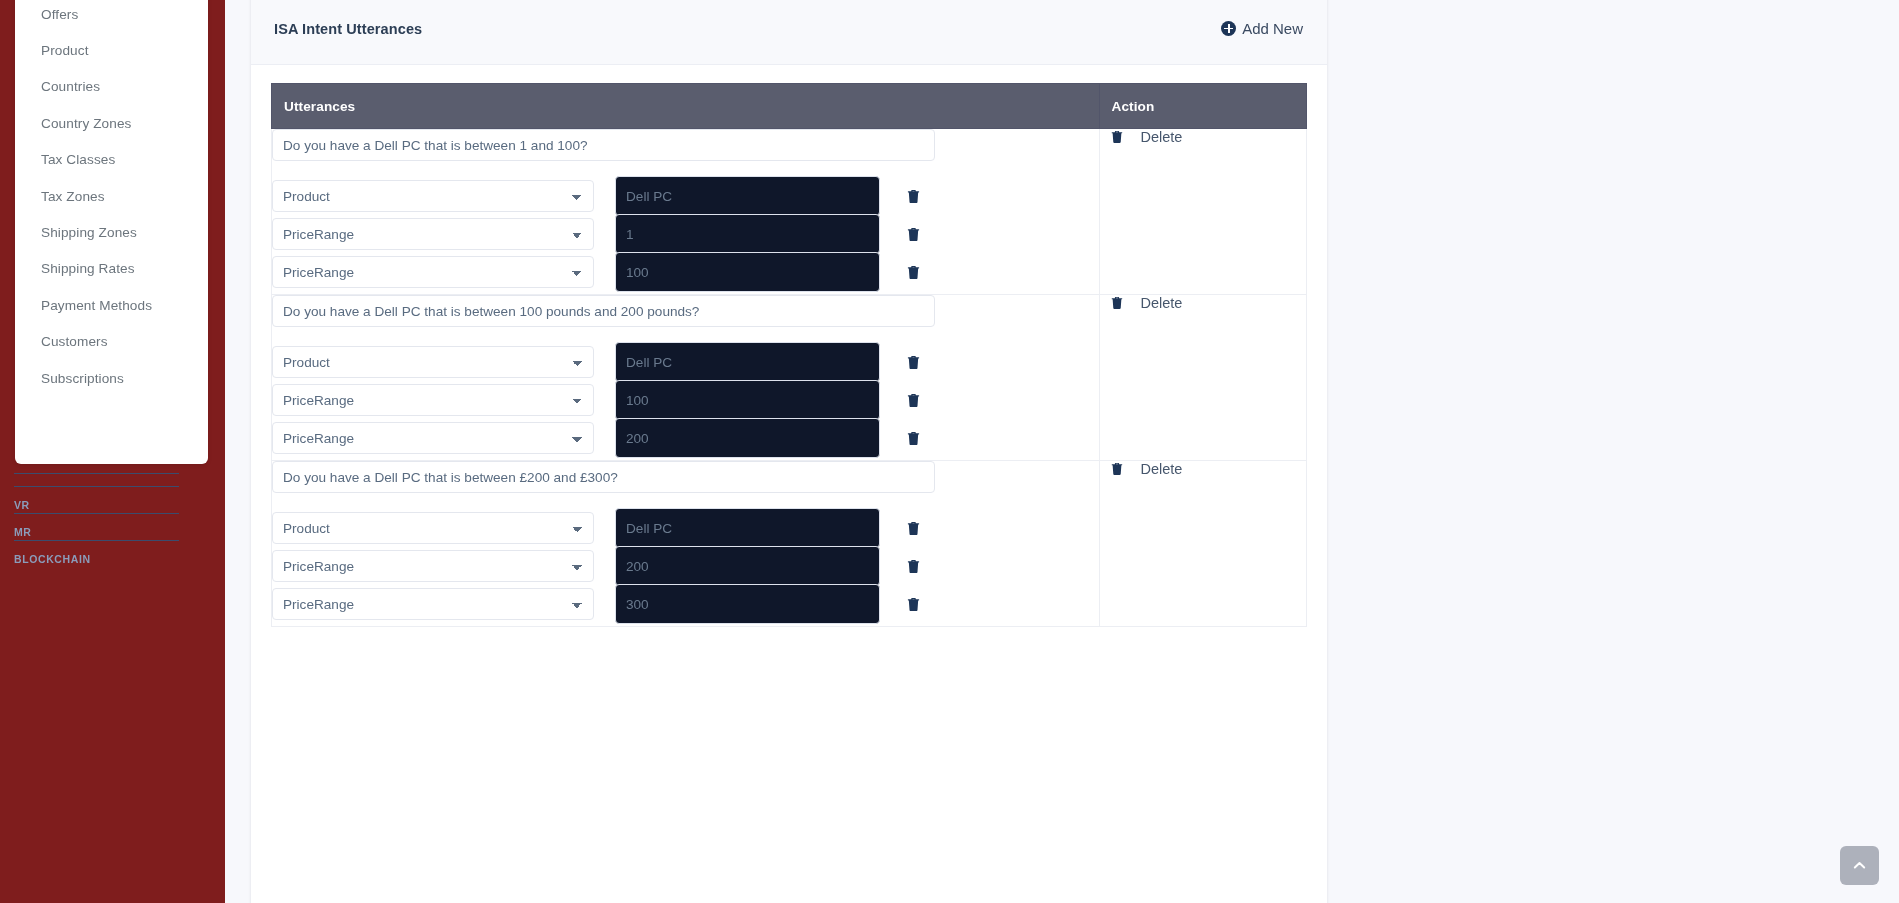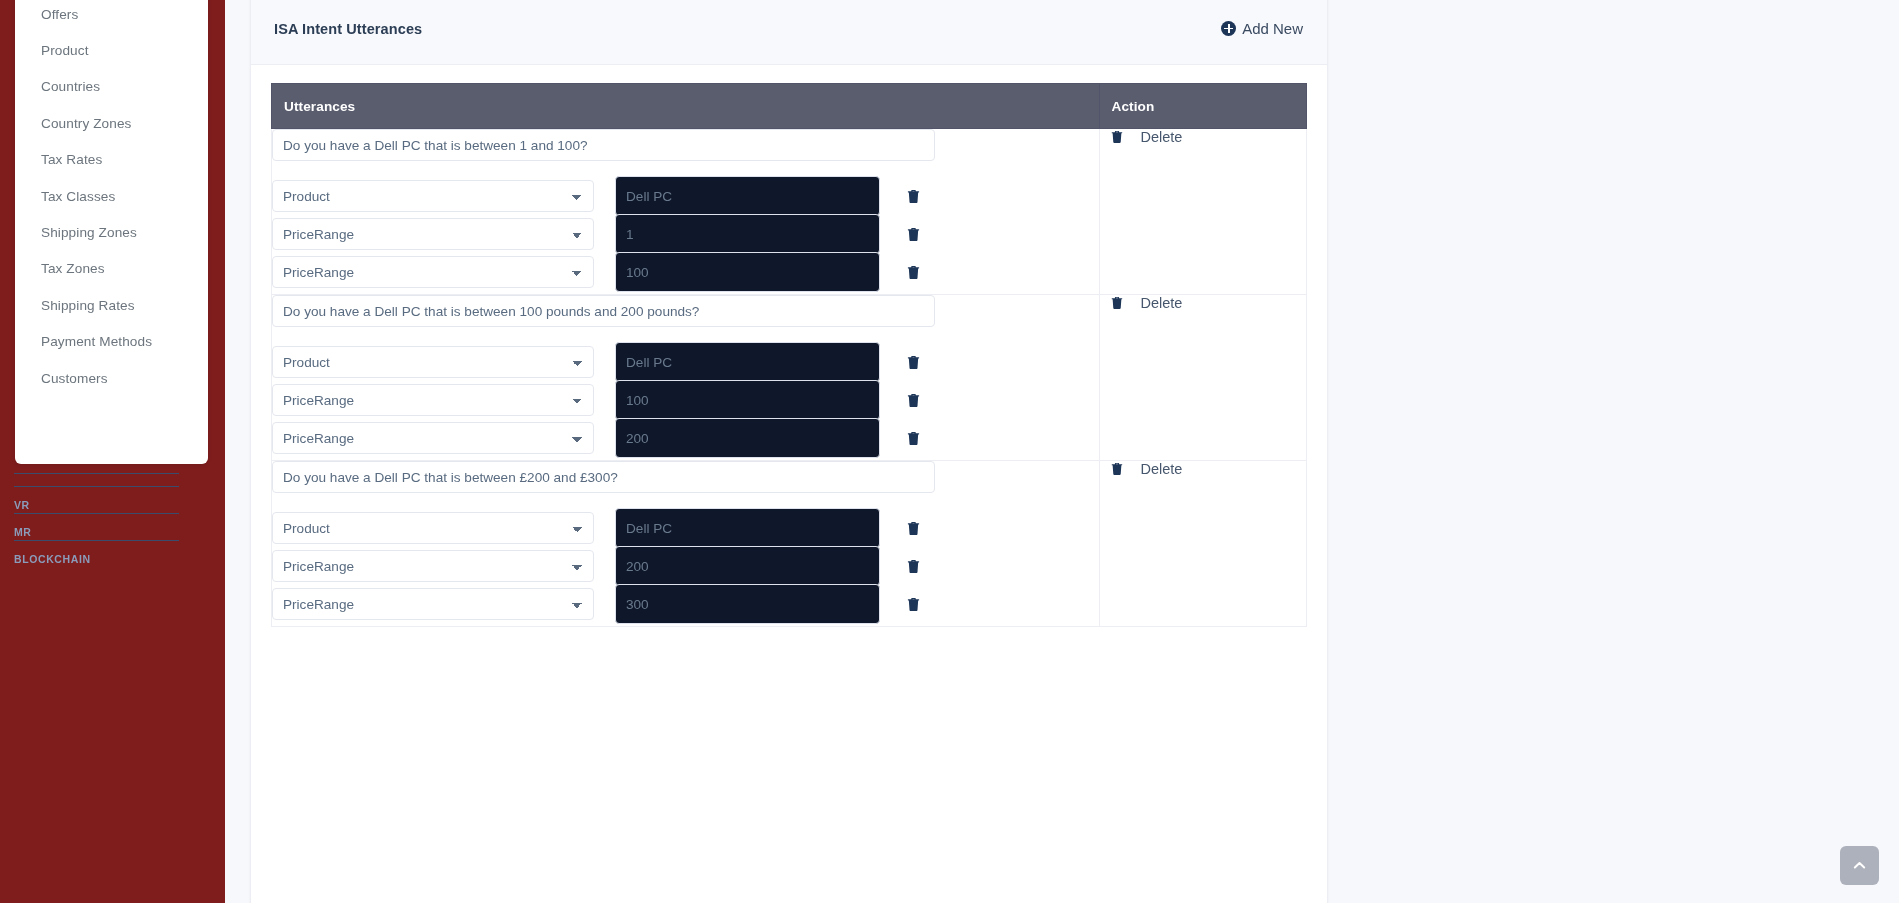--- a/index.html
+++ b/index.html
@@ -214,39 +214,39 @@
         <div class="submenu-item">
           <span>Product</span>
         </div>
         <div class="submenu-item">
           <span>Countries</span>
         </div>
         <div class="submenu-item">
           <span>Country Zones</span>
         </div>
         <div class="submenu-item">
-          <span>Tax Rates</span>
-        </div>
-        <div class="submenu-item">
           <span>Tax Classes</span>
         </div>
         <div class="submenu-item">
+          <span>Tax Zones</span>
+        </div>
+        <div class="submenu-item">
           <span>Shipping Zones</span>
         </div>
         <div class="submenu-item">
-          <span>Tax Zones</span>
-        </div>
-        <div class="submenu-item">
           <span>Shipping Rates</span>
         </div>
         <div class="submenu-item">
           <span>Payment Methods</span>
         </div>
         <div class="submenu-item">
           <span>Customers</span>
+        </div>
+        <div class="submenu-item">
+          <span>Subscriptions</span>
         </div>
       </div>
     <div id="sec-divider-top"></div>
     <div id="sidebar-sections">
         <div class="side-section" style="top: 486px;"><span>VR</span></div>
         <div class="side-section" style="top: 513px;"><span>MR</span></div>
         <div class="side-section" style="top: 540px;"><span>BLOCKCHAIN</span></div>
       </div>
   </nav>
 

